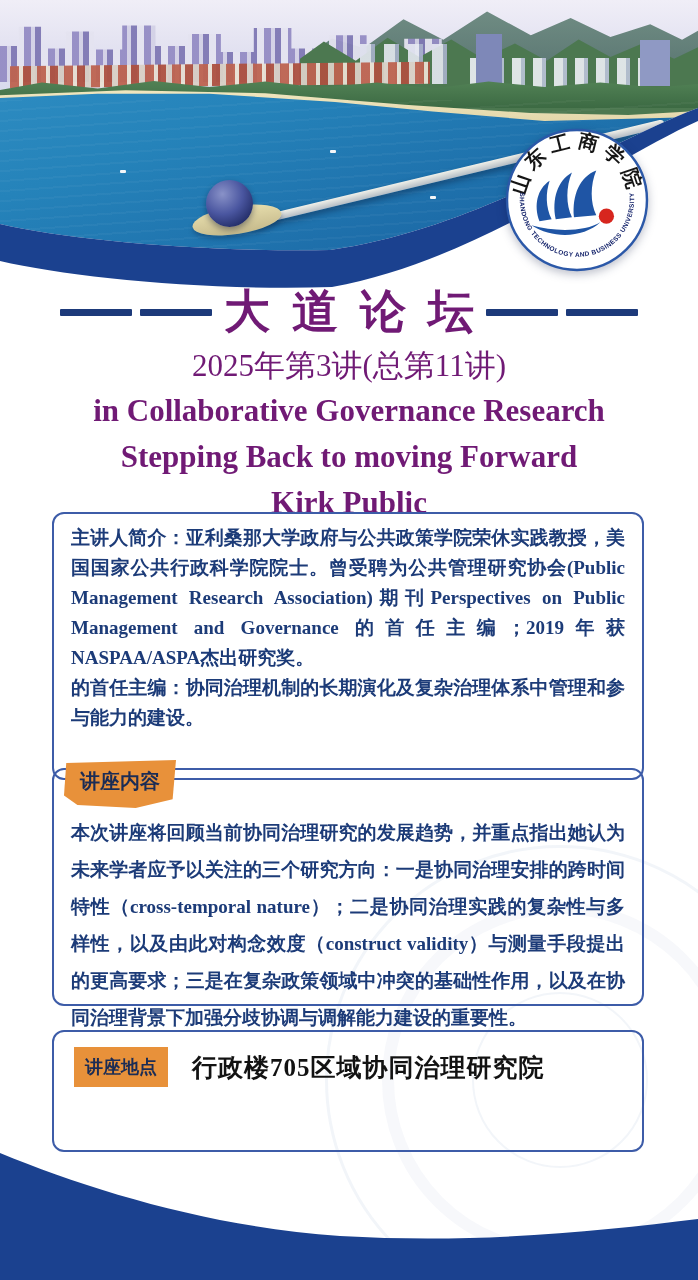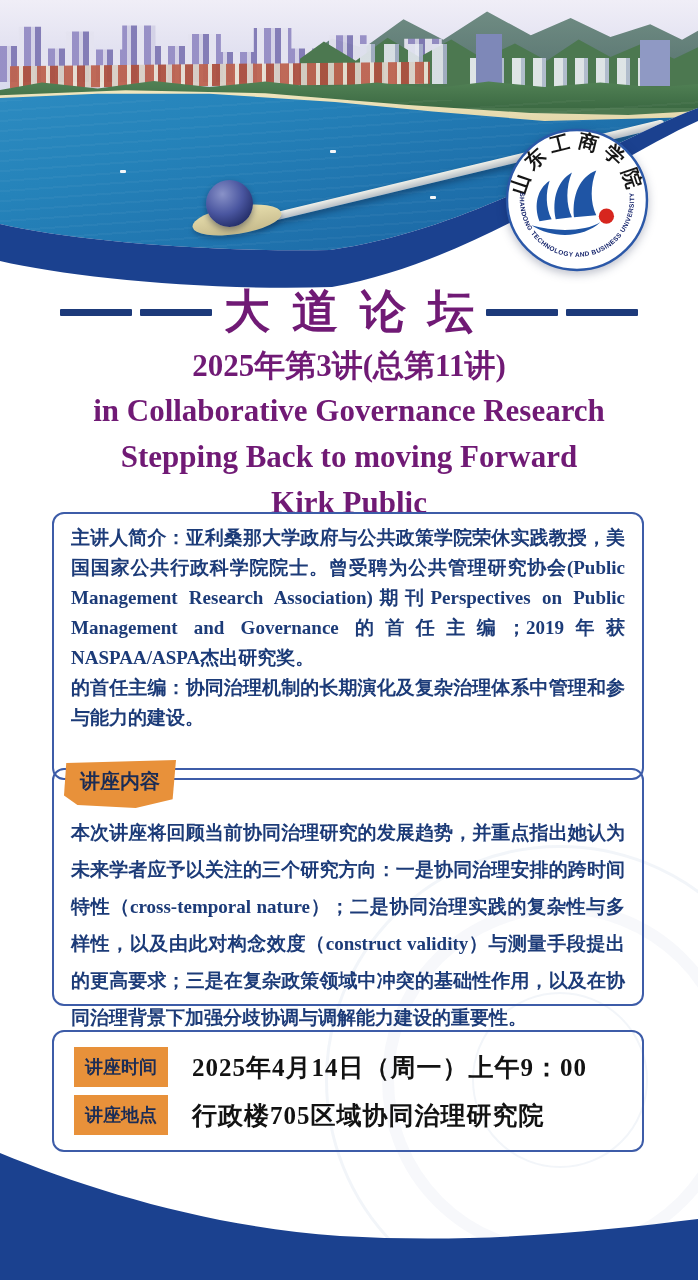--- a/index.html
+++ b/index.html
@@ -62,21 +62,21 @@
   
   .logo{ position:absolute; left:505px; top:128px; width:144px; height:144px;
     filter:drop-shadow(0 3px 5px rgba(10,20,60,.28)); }
 
   
   .title-block{ position:absolute; left:0; top:286px; width:698px; text-align:center; color:#701a75; }
   .forum-row{ display:flex; align-items:center; justify-content:center; gap:12px; }
   .dash{ display:inline-block; width:72px; height:7px; background:#1d3a7a; border-radius:1px; }
   .dash + .dash{ margin-left:-4px; }
   .forum-title{ font-size:46px; font-weight:bold; letter-spacing:22px; margin-right:-22px; line-height:52px; }
-  .session{ font-size:31px; font-weight:bold; margin-top:8px; line-height:40px; }
+  .session{ font-size:31px; font-weight:normal; margin-top:8px; line-height:40px; }
   .en-title{ font-size:31px; font-weight:bold; line-height:42px; margin-top:4px; }
 
   
   .wm{ position:absolute; border-radius:50%; border:3px solid rgba(27,65,143,.055); }
   .wm.r1{ left:325px; top:845px; width:470px; height:470px; }
   .wm.r2{ left:382px; top:902px; width:356px; height:356px; border-width:12px; border-color:rgba(27,65,143,.035); }
   .wm.r3{ left:472px; top:992px; width:176px; height:176px; border-width:2px; }
 
   
   .box{ position:absolute; left:52px; width:592px; border:2px solid #3d5ca8; border-radius:12px; background:transparent; }
@@ -174,24 +174,20 @@
     <p><span>的首任主编：</span><span>协同治理机制的长期演化及复杂治理体系中管理和参与能力的建设。</span></p>
   </section>
 
   <section class="box box2">
     <div class="tag-brush">讲座内容</div>
     <p>本次讲座将回顾当前协同治理研究的发展趋势，并重点指出她认为未来学者应予以关注的三个研究方向：一是协同治理安排的跨时间特性（cross-temporal nature）；二是协同治理实践的复杂性与多样性，以及由此对构念效度（construct validity）与测量手段提出的更高要求；三是在复杂政策领域中冲突的基础性作用，以及在协同治理背景下加强分歧协调与调解能力建设的重要性。</p>
   </section>
 
   <section class="box box3">
     <div class="row">
-      <span class="tag3">讲座时间</span>
-      <span class="val">2025年4月14日（周一）上午9：00</span>
-    </div>
-    <div class="row">
       <span class="tag3">讲座地点</span>
       <span class="val">行政楼705区域协同治理研究院</span>
     </div>
   </section>
 
   <svg class="bottom-wave" viewBox="0 0 698 135">
     <path fill="#1b418f" d="M0 8 C90 45 210 82 340 91 C480 99 600 86 698 74 L698 135 L0 135 Z"></path>
   </svg>
 
 </div>

